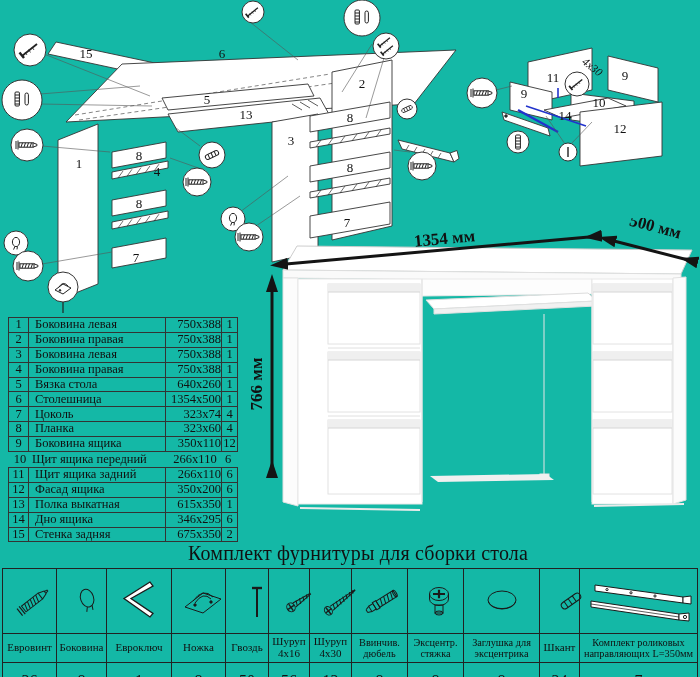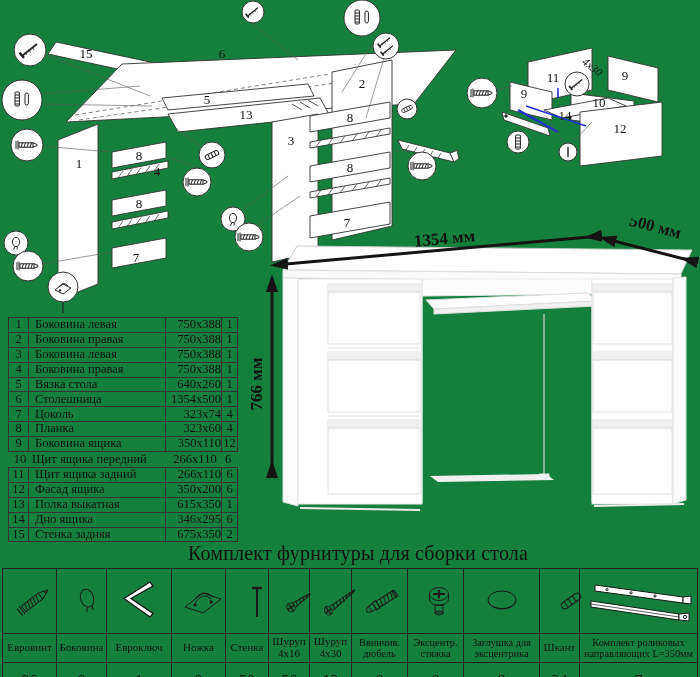--- a/index.html
+++ b/index.html
@@ -1,16 +1,16 @@
 <!DOCTYPE html>
 <html><head>
 <meta charset="utf-8">
 <style>
   html,body{margin:0;padding:0;background:#fff;}
-  #sheet{position:relative;width:700px;height:677px;background:#15803d;overflow:hidden;
+  #sheet{position:relative;width:700px;height:677px;background:#14b8a6;overflow:hidden;
          font-family:"Liberation Serif",serif;color:#111;}
   svg text{font-family:"Liberation Serif",serif;}
   .partnum{font-size:13px;fill:#111;}
   .dimlabel{font-family:"Liberation Sans",sans-serif;font-weight:bold;font-size:17px;fill:#111;}
 
   
   #parts-wrap{position:absolute;left:8px;top:317px;width:226px;}
   table.parts{border-collapse:collapse;table-layout:fixed;width:221px;}
   table.parts td{border:1px solid #333;font-size:12.5px;line-height:13.4px;height:13.9px;
                  padding:0 6px;white-space:nowrap;overflow:hidden;}
@@ -534,21 +534,21 @@
           <circle cx="98" cy="40" r="1.6"></circle>
         </g>
               </svg>
             </td>
     </tr>
     <tr class="hw-names">
       <td>Евровинт</td>
       <td>Боковина</td>
       <td>Евроключ</td>
       <td>Ножка</td>
-      <td>Стенка</td>
+      <td>Гвоздь</td>
       <td>Шуруп 4x16</td>
       <td>Шуруп 4x30</td>
       <td class="small">Ввинчив. дюбель</td>
       <td class="small">Эксцентр. стяжка</td>
       <td class="small">Заглушка для эксцентрика</td>
       <td>Шкант</td>
       <td class="small">Комплект роликовых направляющих L=350мм</td>
     </tr>
     <tr class="hw-qty">
       <td>36</td>

